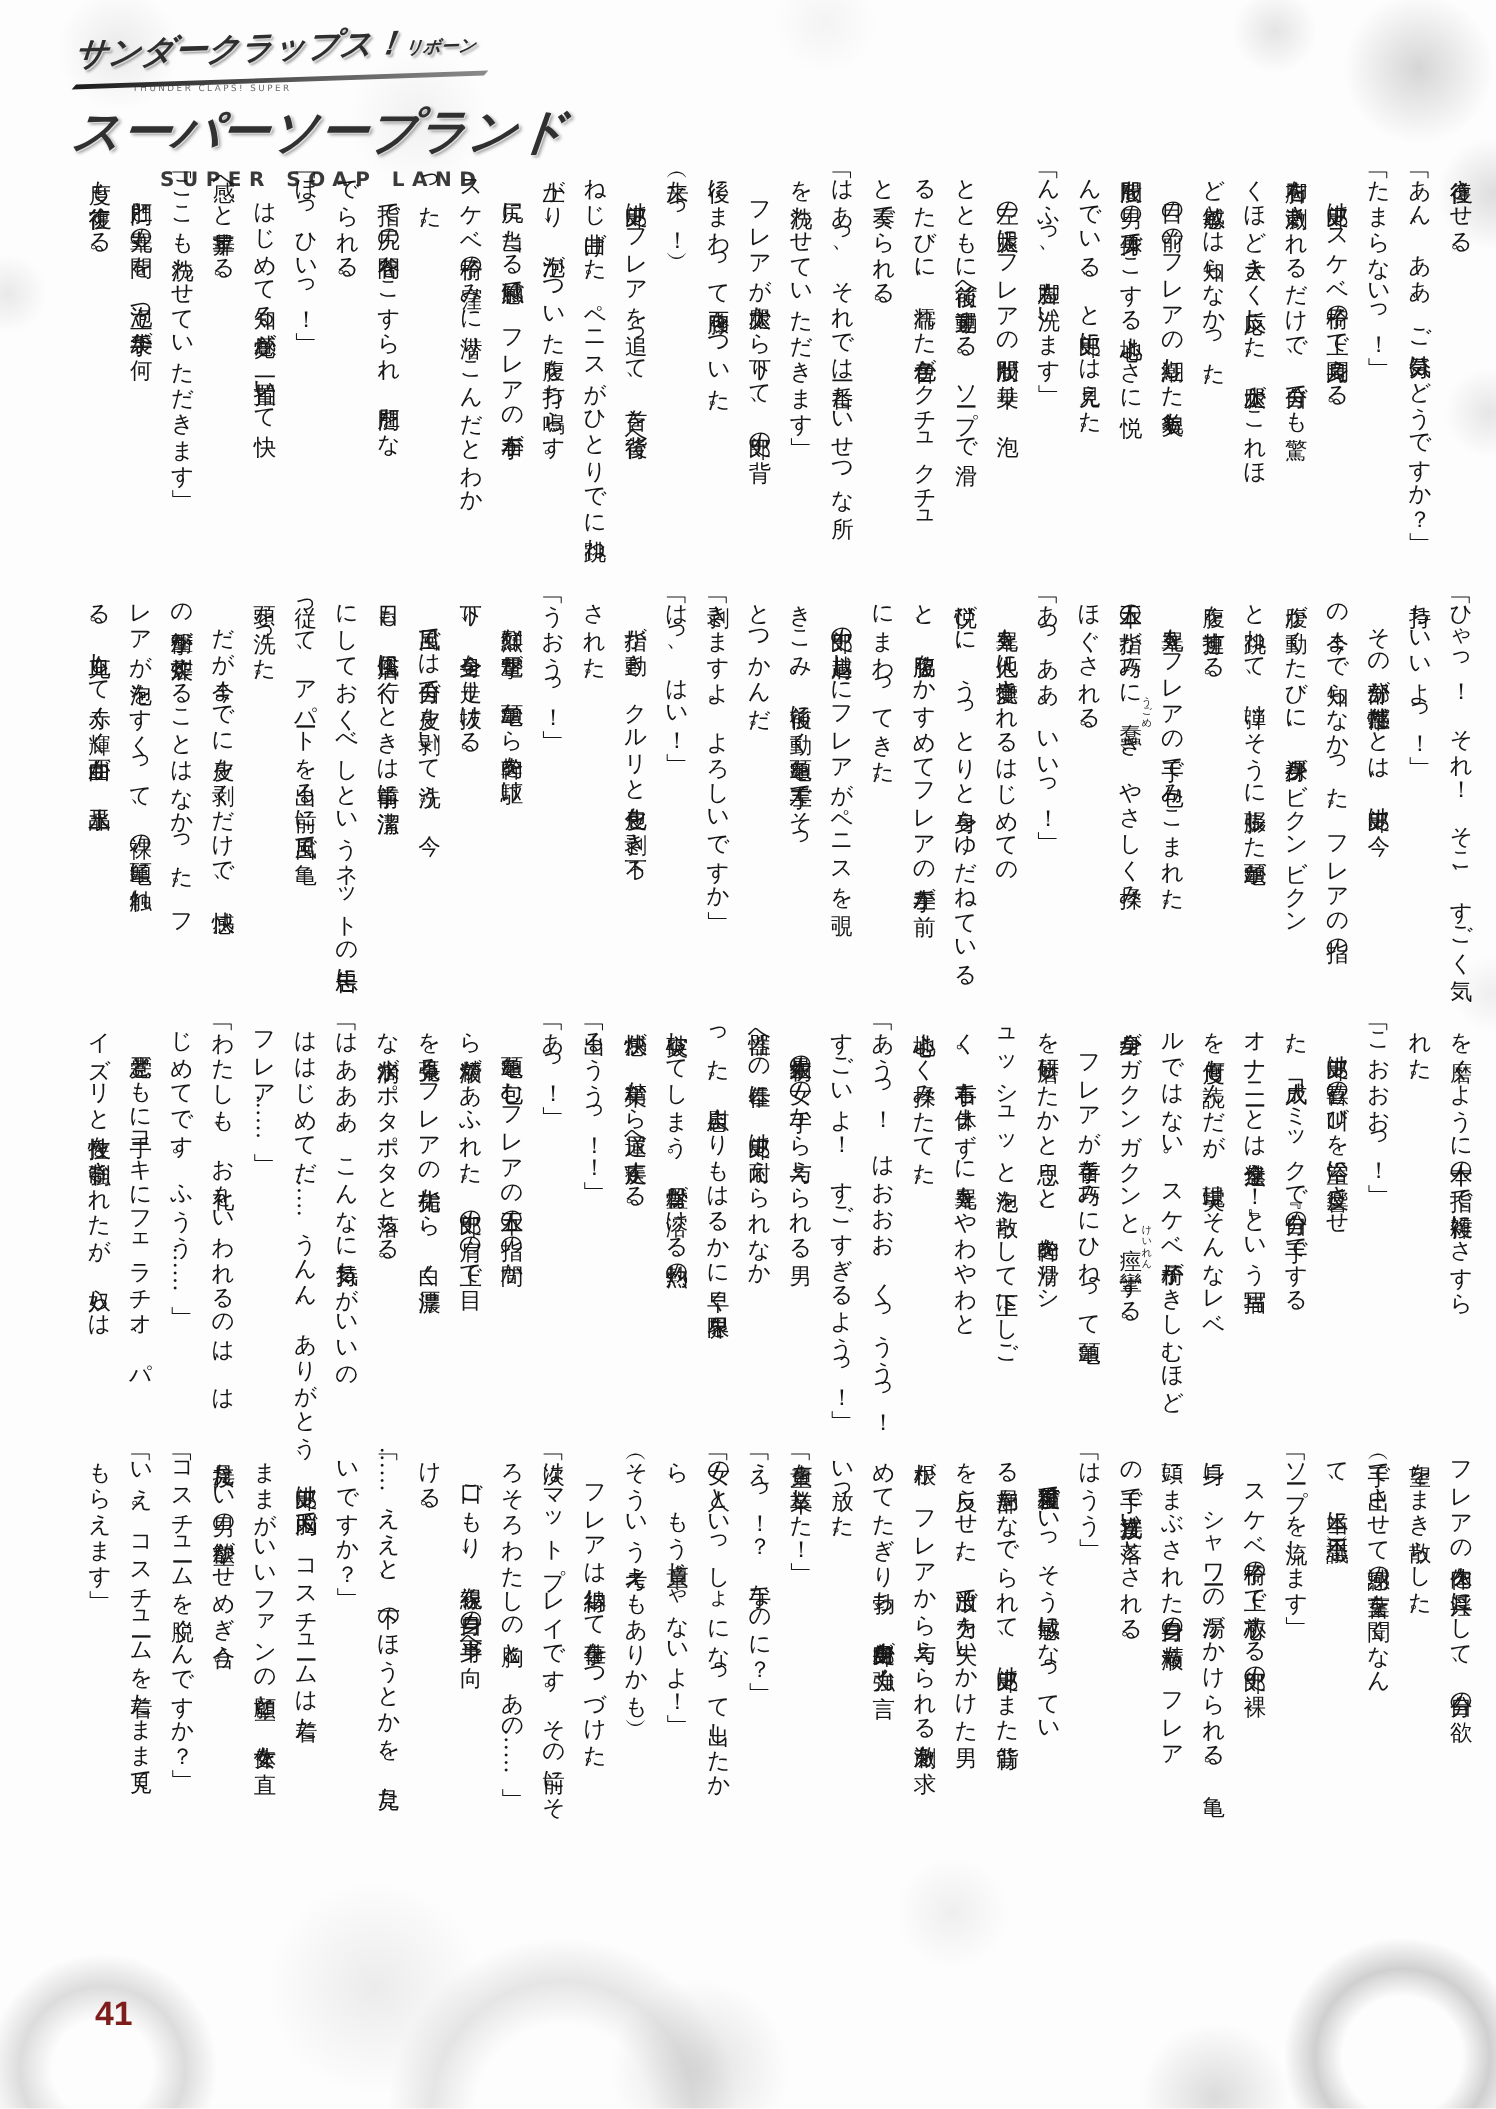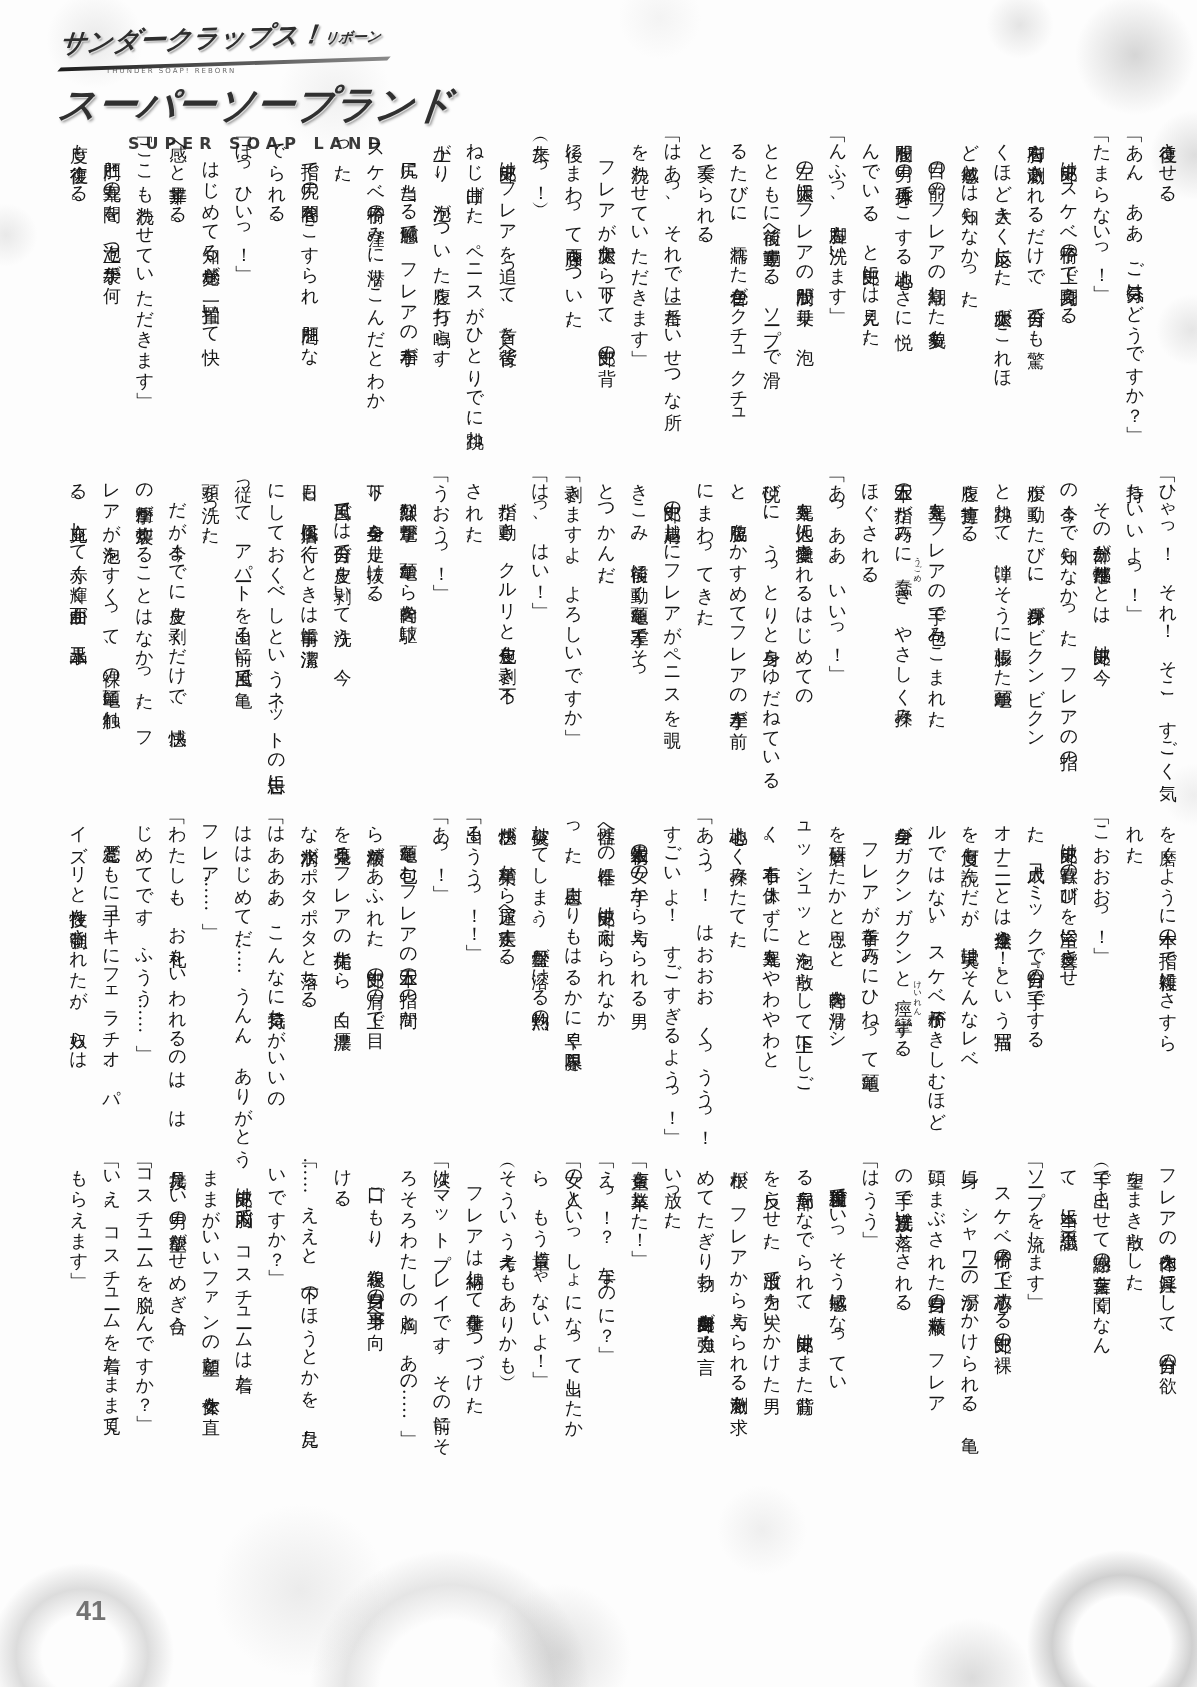--- a/index.html
+++ b/index.html
@@ -54,33 +54,33 @@
   }
   .band p{margin:0;white-space:nowrap;}
   .band rt{font-size:8px;letter-spacing:0;}
   .band-1{top:131px;}
   .band-2{top:471px;}
   .band-3{top:813px;}
   .band-4{top:1157px;}
   .page-number{
     position:absolute;left:76px;top:1596px;
     font-family:"Liberation Sans","DejaVu Sans",sans-serif;
-    font-weight:bold;font-size:27px;color:#737373;
+    font-weight:bold;font-size:27px;color:#7f1d1d;
   }
 </style>
 </head>
 <body>
 
 <div class="page">
   <div class="bokeh"></div>
 
   <div class="logo">
     <div class="logo-line1"><span>サンダークラップス！</span><span class="logo-tail">リボーン</span></div>
     <div class="logo-swoosh"></div>
-    <div class="logo-en1">THUNDER SOAP! REBORN</div>
+    <div class="logo-en1">THUNDER CLAPS! SUPER</div>
     <div class="logo-line2">スーパーソープランド</div>
     <div class="logo-en2">SUPER SOAP LAND</div>
   </div>
 
   <section class="band band-1">
       <p>往復させる。</p>
       <p>「あん、ああ、ご気分はどうですか？」</p>
       <p>「たまらないっ！」</p>
       <p>　史郎はスケベ椅子の上で身悶える。</p>
       <p>右脚を刺激されるだけで、自分でも驚</p>

